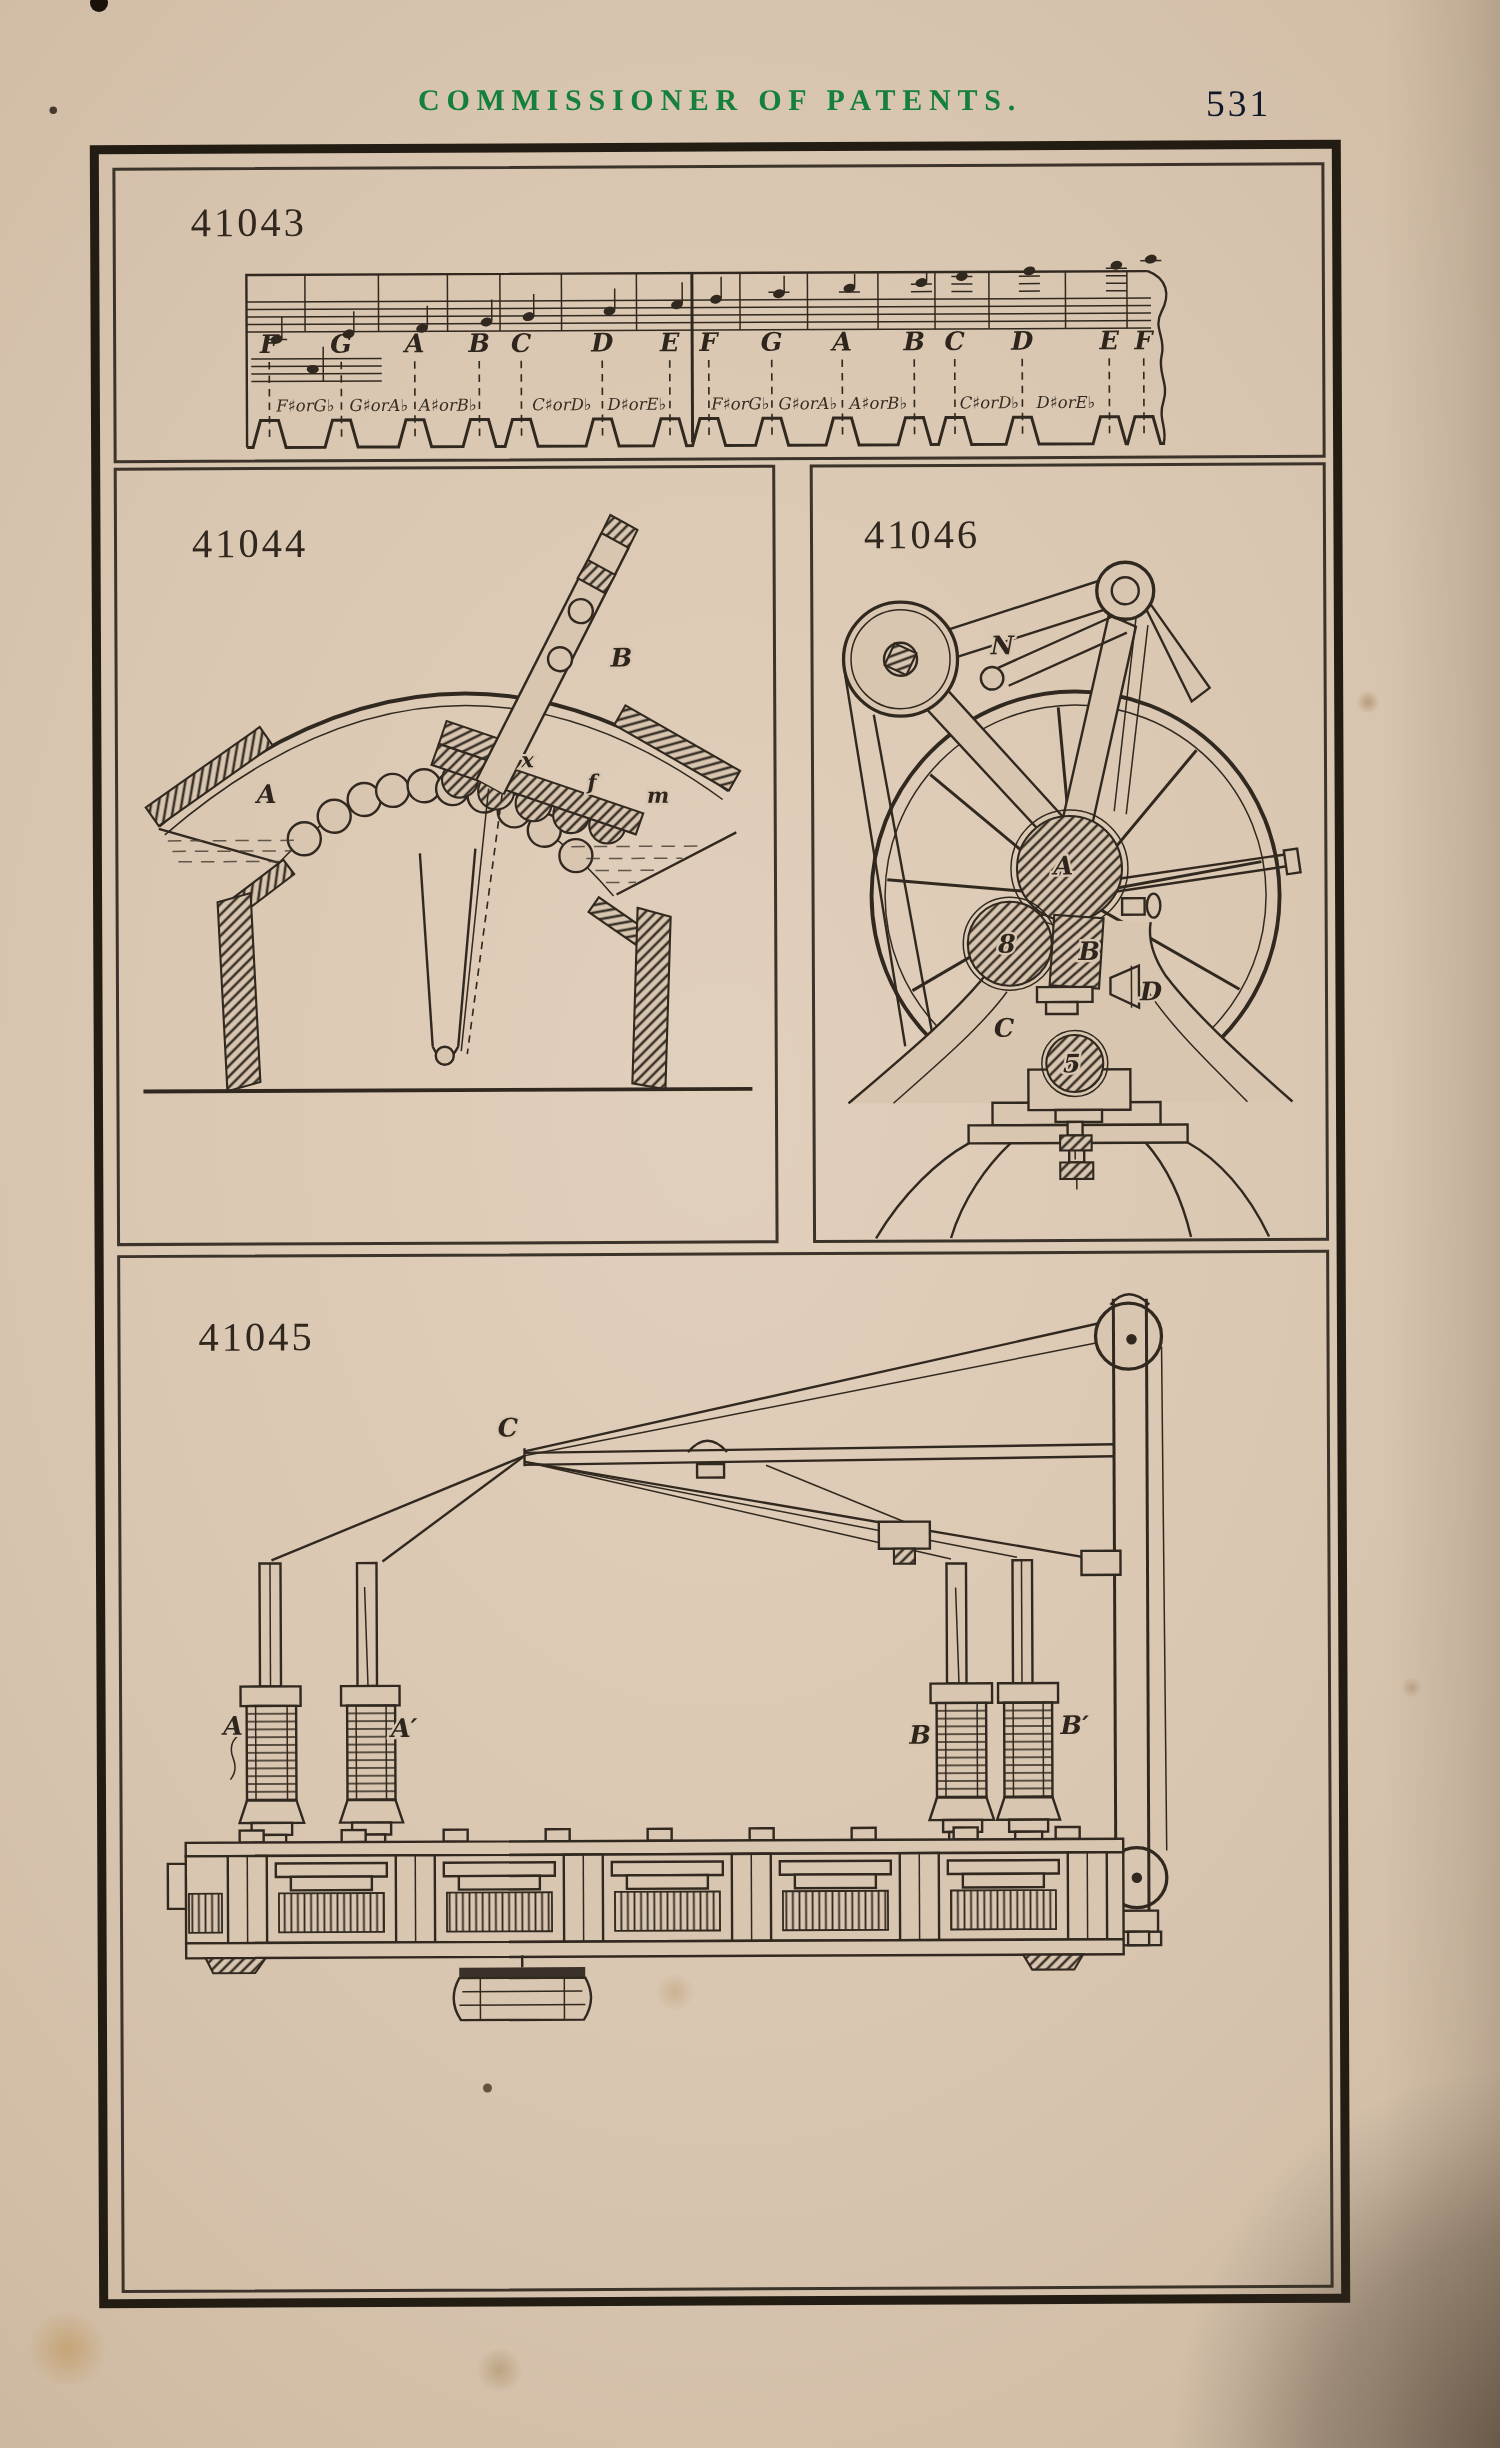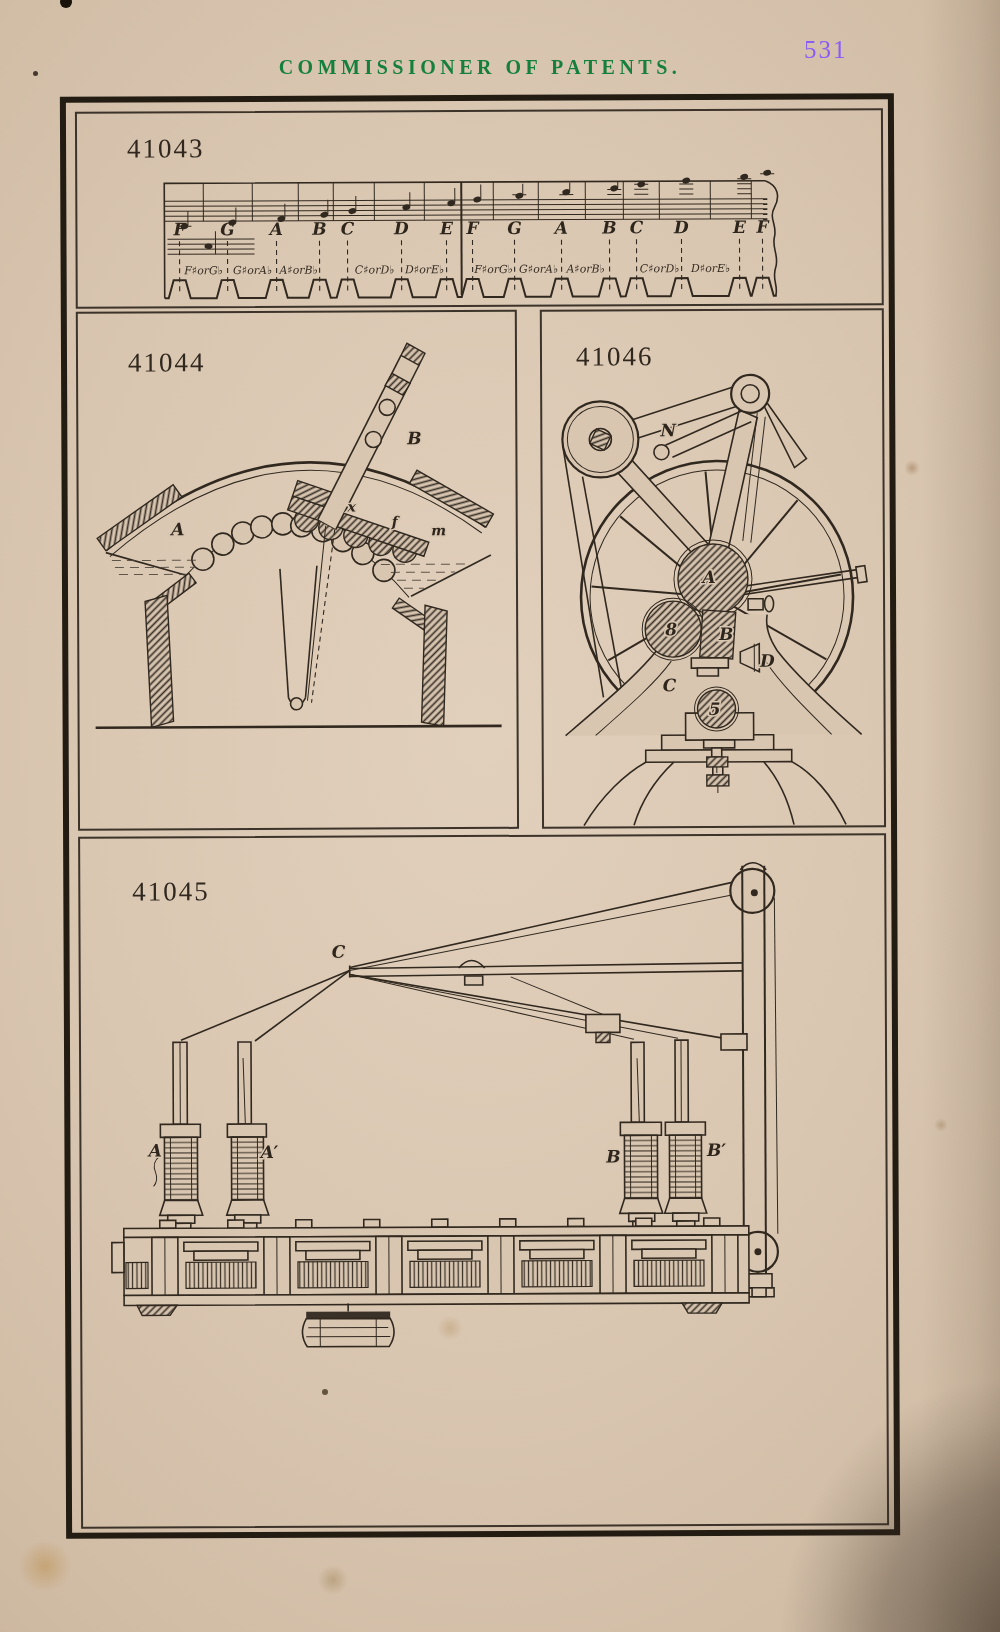--- a/index.html
+++ b/index.html
@@ -3,21 +3,21 @@
 <meta charset="utf-8">
 <style>
   html,body{margin:0;padding:0}
   body{
     width:1000px;height:1632px;position:relative;overflow:hidden;
     background:radial-gradient(90% 80% at 48% 45%, #e1d0bc 0%, #dac7b2 45%, #d2bea7 75%, #c7b098 100%);
     font-family:"Liberation Serif", serif;
   }
   .hdr-title{position:absolute;left:240px;top:56px;width:480px;text-align:center;
     font-size:20px;font-weight:700;letter-spacing:4.5px;color:#15803d}
-  .hdr-page{position:absolute;left:804px;top:36px;font-size:25px;letter-spacing:2px;color:#8b5cf6}
+  .hdr-page{position:absolute;left:804px;top:56px;font-size:25px;letter-spacing:2px;color:#0f172a}
   .plate{position:absolute;left:63px;top:95px;width:822px;height:1430px;
     border:6px solid #231c13;transform:rotate(-0.25deg)}
   .panel{position:absolute;border:2px solid #3c332a}
   #p1{left:9px;top:9px;width:804px;height:193px}
   #p2l{left:9px;top:209px;width:437px;height:515px}
   #p2r{left:473px;top:209px;width:340px;height:515px}
   #p3{left:9px;top:734px;width:804px;height:688px}
   .panel svg{position:absolute;left:0;top:0}
 
   

